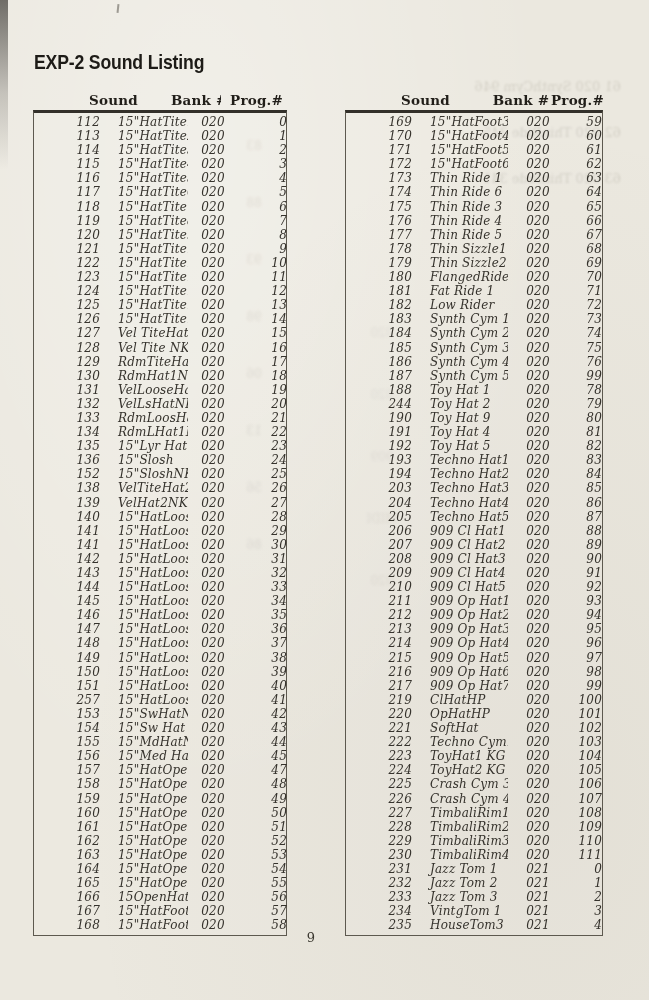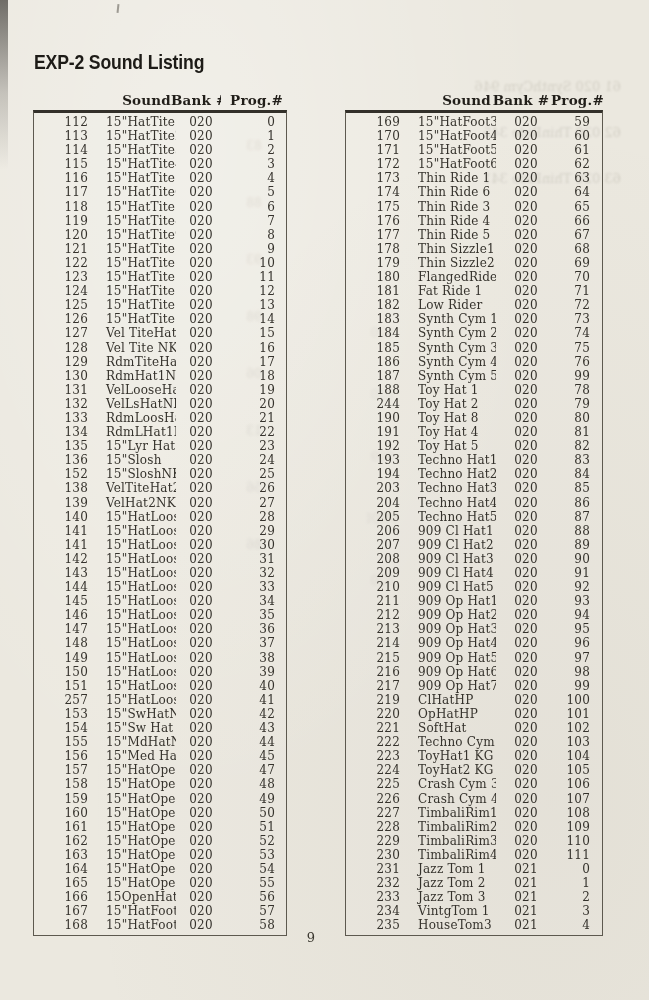--- a/index.html
+++ b/index.html
@@ -46,31 +46,31 @@
   .col-left{left:33px;width:254px;}
   .col-right{left:345px;width:258px;}
 
   .thead{display:grid;height:20px;align-items:end;margin-bottom:2px;
     font-weight:700;font-size:13.5px;color:#211e19;letter-spacing:.2px;}
   .col-left .thead,.col-left .trow{grid-template-columns:56px 82px 50px 66px;}
   .col-right .thead,.col-right .trow{grid-template-columns:56px 90px 60px 52px;}
 
   .tbox{
     border:1.5px solid #5d594f;border-top:3px solid #33302a;
-    padding:2px 0 3px 4px;background:rgba(255,255,255,.06);
+    padding:2px 0 3px 16px;background:rgba(255,255,255,.06);font-style:italic;
   }
   .trow{display:grid;height:14.1px;line-height:14.1px;font-size:12px;color:#35322c;letter-spacing:.2px;}
   .cell{overflow:hidden;white-space:nowrap;}
   .c-id{text-align:right;padding-right:6px;}
   .c-sound{text-align:left;padding-left:12px;}
   .c-bank{text-align:center;}
   .c-prog{text-align:right;}
   .col-left  .c-prog{padding-right:17px;}
   .col-right .c-prog{padding-right:18px;}
-  .thead .c-sound{text-align:right;padding-left:0;}
+  .thead .c-sound{text-align:left;padding-left:0;}
   .thead .c-prog{padding-right:4px;}
 
   .pagenum{
     position:absolute;left:296px;top:930px;width:30px;text-align:center;
     font-size:13px;color:#3a372f;
   }
 </style>
 </head>
 <body>
 
@@ -588,21 +588,21 @@
           <div class="cell c-prog">78</div>
         </div>
         <div class="trow">
           <div class="cell c-id">244</div>
           <div class="cell c-sound">Toy Hat 2</div>
           <div class="cell c-bank">020</div>
           <div class="cell c-prog">79</div>
         </div>
         <div class="trow">
           <div class="cell c-id">190</div>
-          <div class="cell c-sound">Toy Hat 8</div>
+          <div class="cell c-sound">Toy Hat 9</div>
           <div class="cell c-bank">020</div>
           <div class="cell c-prog">80</div>
         </div>
         <div class="trow">
           <div class="cell c-id">191</div>
           <div class="cell c-sound">Toy Hat 4</div>
           <div class="cell c-bank">020</div>
           <div class="cell c-prog">81</div>
         </div>
         <div class="trow">

